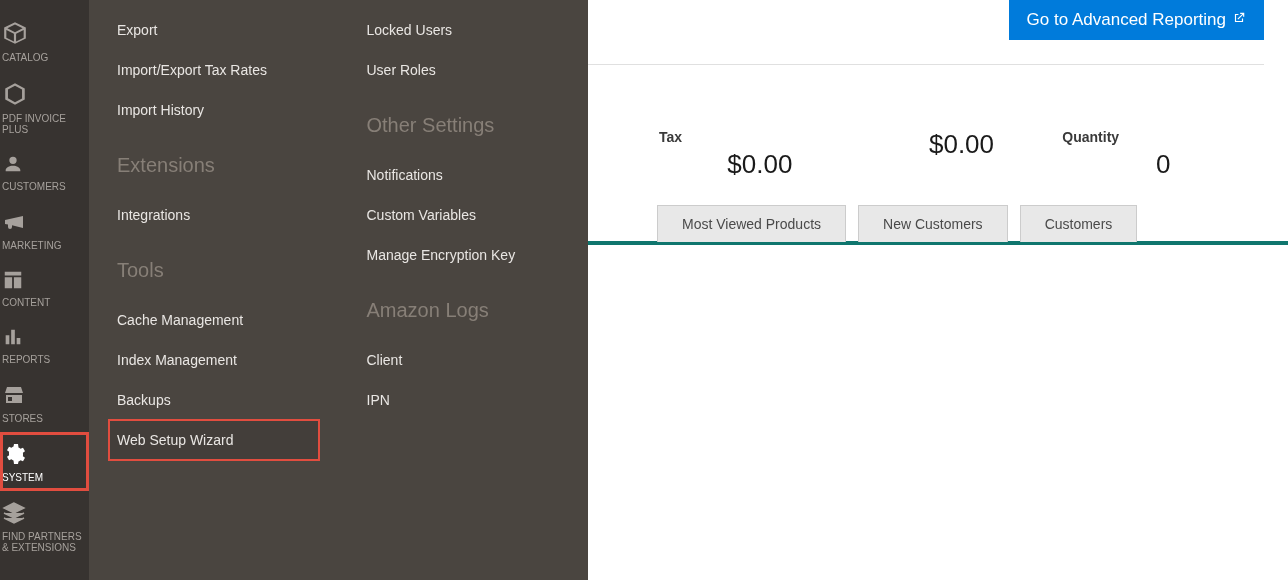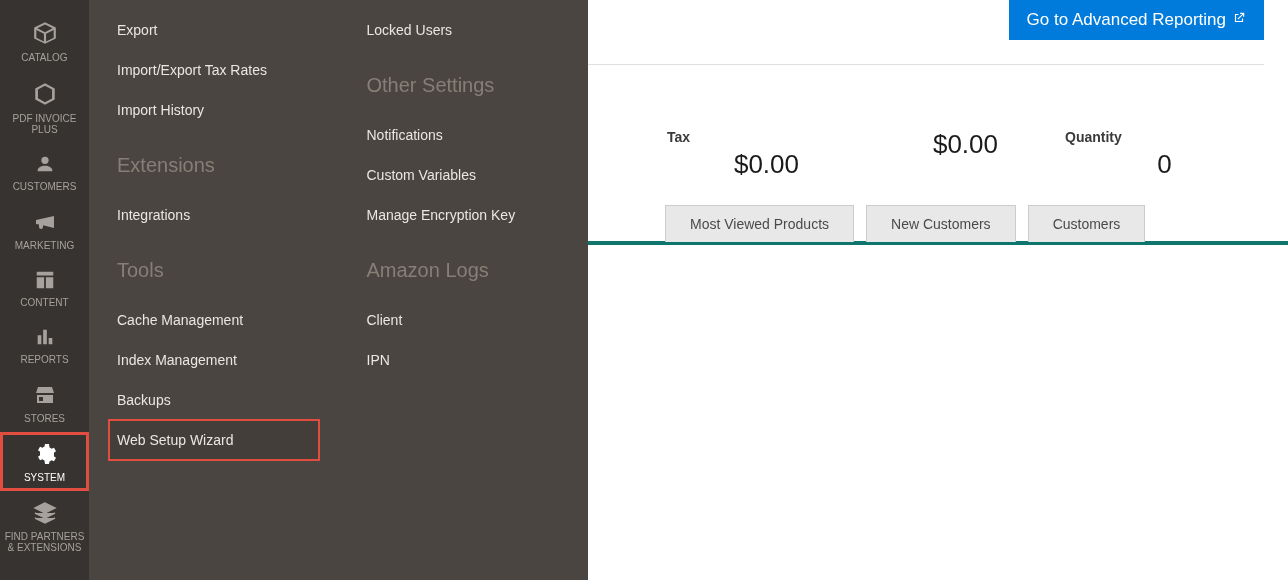--- a/index.html
+++ b/index.html
@@ -20,21 +20,21 @@
     height: 580px;
     background: #373330;
     display: flex;
     flex-direction: column;
     align-items: center;
     padding-top: 10px;
     z-index: 5;
   }
   .nav-item {
     width: 89px;
-    text-align: center;
+    text-align: left;
     color: #a6a19c;
     font-size: 10px;
     padding: 10px 2px 8px 2px;
     cursor: pointer;
   }
   .nav-item .icon {
     display: block;
     margin: 0 auto 4px auto;
   }
   .nav-item-system {
@@ -87,21 +87,21 @@
   }
 
   
   .main {
     position: absolute;
     left: 89px;
     top: 0;
     right: 0;
     height: 580px;
     z-index: 1;
-    padding-left: 8px;
+    padding-left: 0;
   }
 
   .banner {
     display: flex;
     align-items: flex-start;
     padding: 0 24px 24px 24px;
   }
   .banner-text {
     flex: 1;
     color: #555;
@@ -258,20 +258,21 @@
     <span class="menu-link">Integrations</span>
 
     <div class="section-title">Tools</div>
     <span class="menu-link">Cache Management</span>
     <span class="menu-link">Index Management</span>
     <span class="menu-link">Backups</span>
     <span class="menu-link highlighted">Web Setup Wizard</span>
   </div>
   <div class="flyout-col">
     <span class="menu-link">Locked Users</span>
+    <span class="menu-link">User Roles</span>
 
     <div class="section-title">Other Settings</div>
     <span class="menu-link">Notifications</span>
     <span class="menu-link">Custom Variables</span>
     <span class="menu-link">Manage Encryption Key</span>
 
     <div class="section-title">Amazon Logs</div>
     <span class="menu-link">Client</span>
     <span class="menu-link">IPN</span>
   </div>

